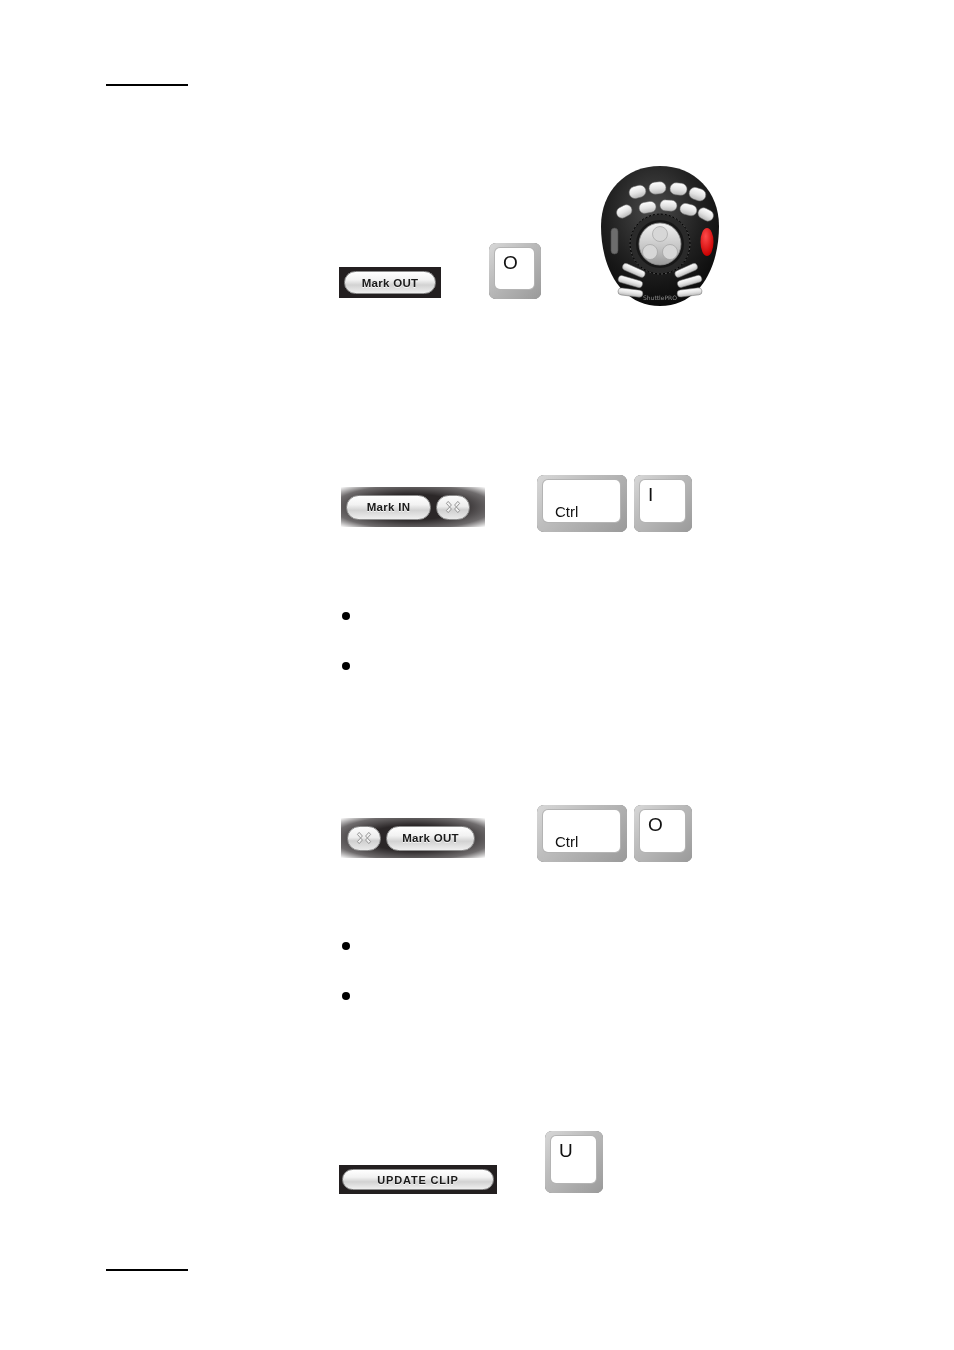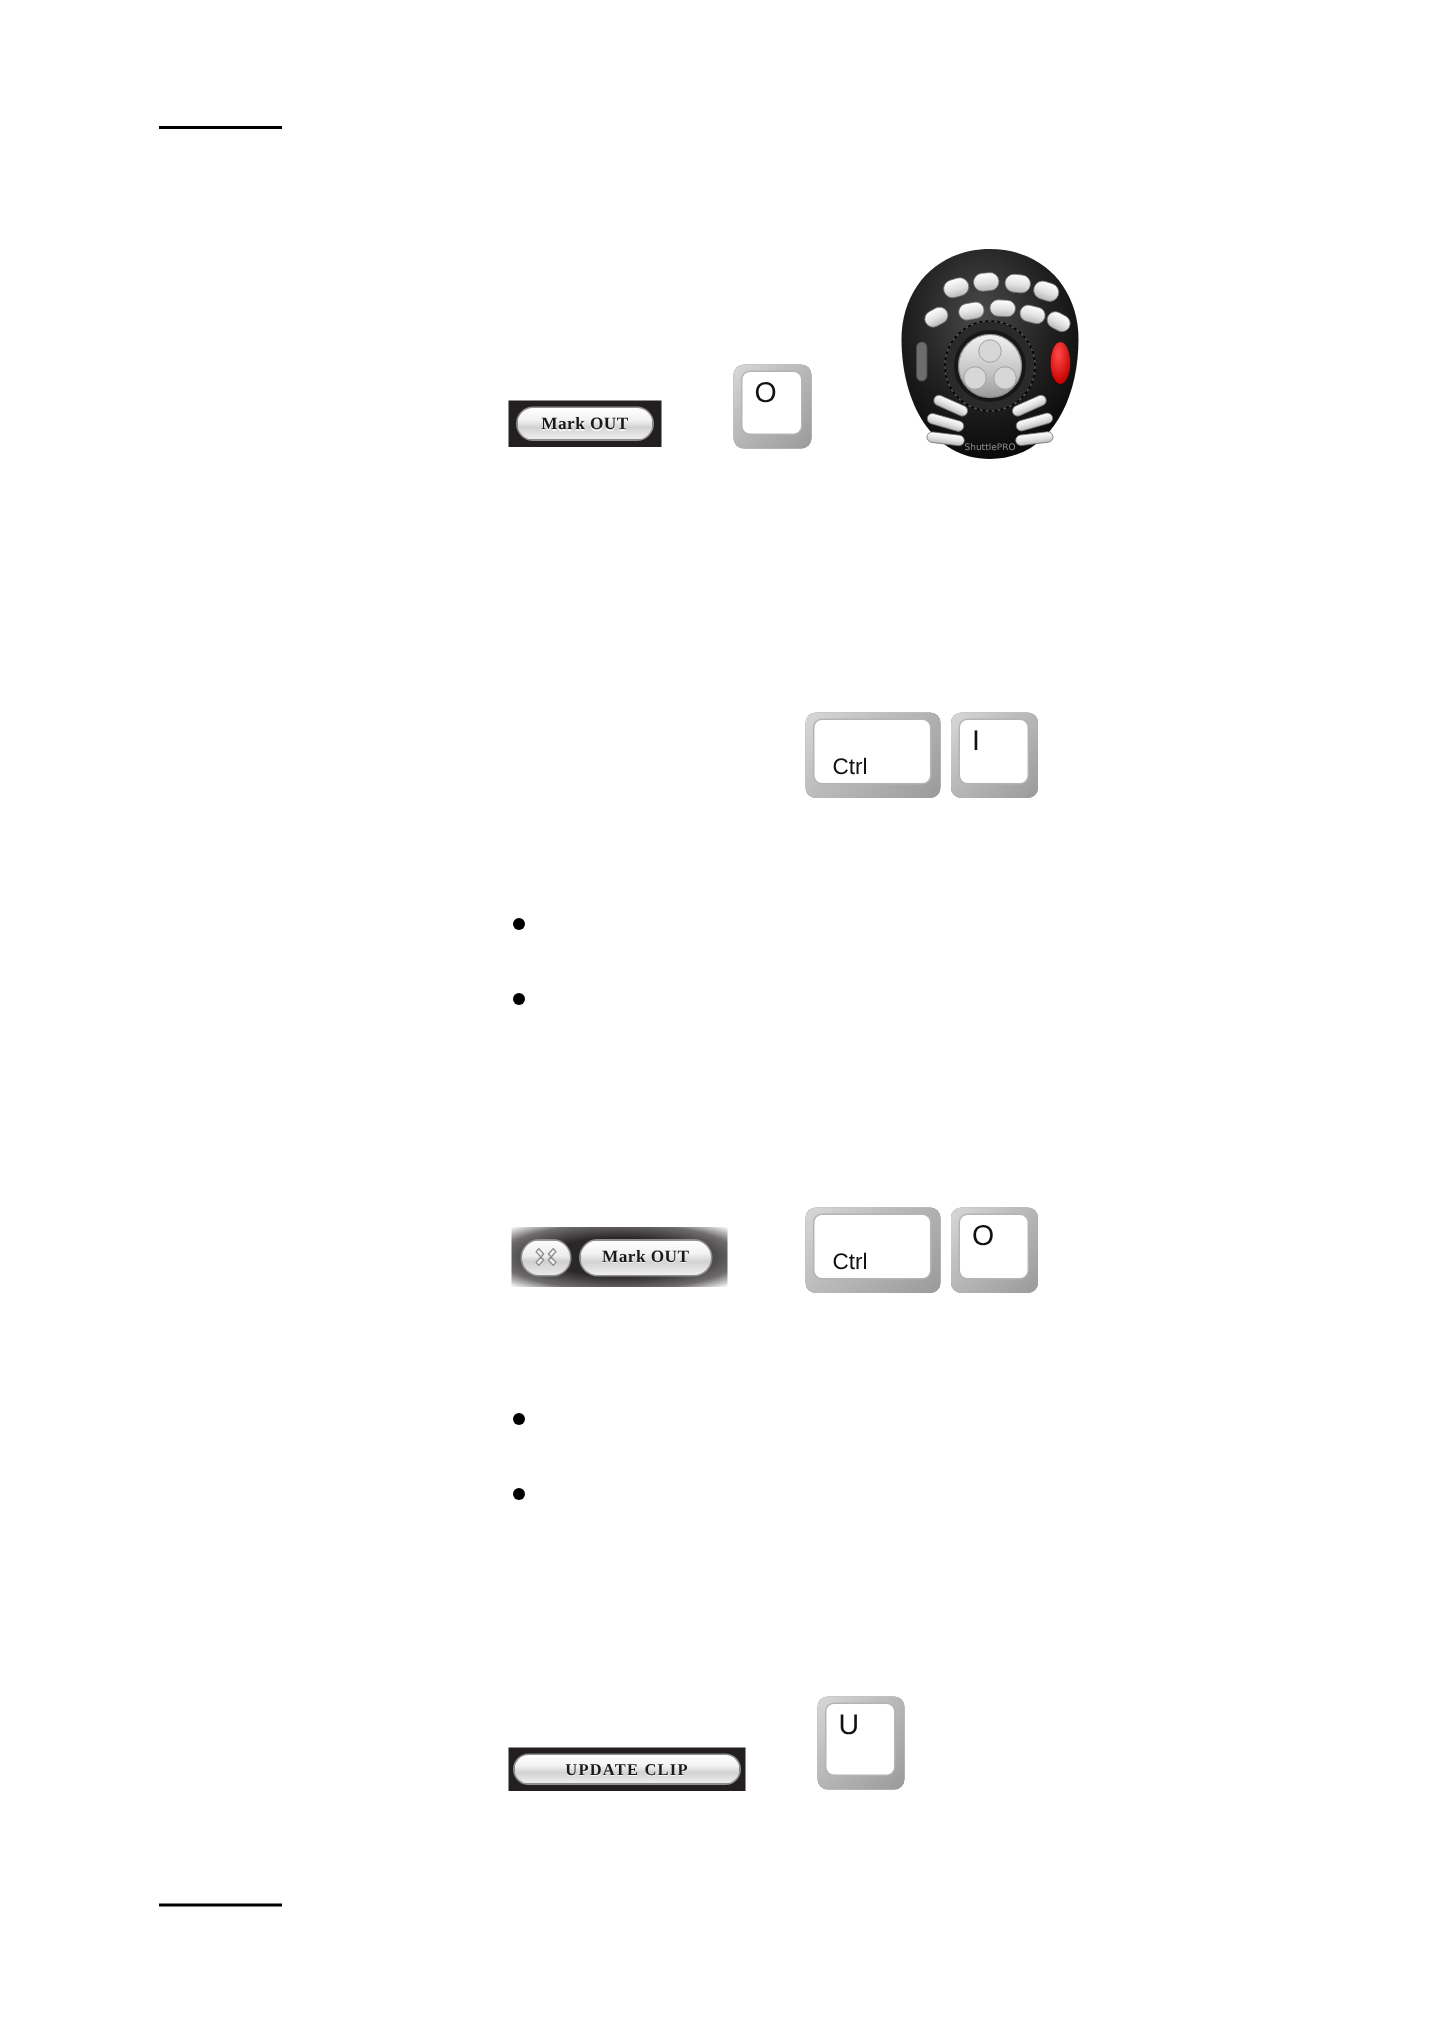--- a/index.html
+++ b/index.html
@@ -40,21 +40,21 @@
   }
 
   .pill {
     border-radius: 999px;
     background: linear-gradient(to bottom, #ffffff 0%, #f2f2f2 38%, #d2d2d2 62%, #efefef 100%);
     border: 1px solid #8e8e8e;
     color: #1a1a1a;
     display: flex;
     align-items: center;
     justify-content: center;
-    font-family: Liberation Serif, serif;
+    font-family: Liberation Sans, sans-serif;
     font-weight: bold;
     letter-spacing: 0.3px;
     box-sizing: border-box;
     text-shadow: 0 1px 0 rgba(255,255,255,.8);
   }
 
   
   #panel-mark-out-plain {
     left: 339px; top: 267px; width: 102px; height: 31px;
     justify-content: center;
@@ -244,20 +244,31 @@
       <g fill="url(#btnG)" stroke="#6e6e6e" stroke-width="0.5">
         <rect x="79" y="103" width="24" height="7" rx="3.5" transform="rotate(-24 91 106)"></rect>
         <rect x="82" y="114" width="25" height="7" rx="3.5" transform="rotate(-16 94 117)"></rect>
         <rect x="82" y="125" width="25" height="7" rx="3.5" transform="rotate(-7 94 128)"></rect>
       </g>
 
       <text x="65" y="136" text-anchor="middle" font-family="DejaVu Sans, sans-serif" font-size="6" fill="#8d8d8d">ShuttlePRO</text>
     </svg>
   </div>
 
+  <div class="panel soft" id="panel-mark-in">
+    <div class="pill">Mark IN</div>
+    <div class="xbtn">
+      <svg width="16" height="14" viewBox="0 0 16 14" aria-hidden="true">
+        <path d="M3.2 1.4 L6.4 5.0 L4.6 7.0 L1.4 3.4 Z
+                 M12.8 1.4 L9.6 5.0 L11.4 7.0 L14.6 3.4 Z
+                 M3.2 12.6 L6.4 9.0 L4.6 7.0 L1.4 10.6 Z
+                 M12.8 12.6 L9.6 9.0 L11.4 7.0 L14.6 10.6 Z" fill="#f1f1f1" stroke="#8d8d8d" stroke-width="0.9" stroke-linejoin="round"></path>
+      </svg>
+    </div>
+  </div>
 
   <div class="key wide" id="key-ctrl-1">
     <div class="face">Ctrl</div>
   </div>
   <div class="key small" id="key-i">
     <div class="face">I</div>
   </div>
 
   <div class="bullet" id="bullet-1"></div>
   <div class="bullet" id="bullet-2"></div>

